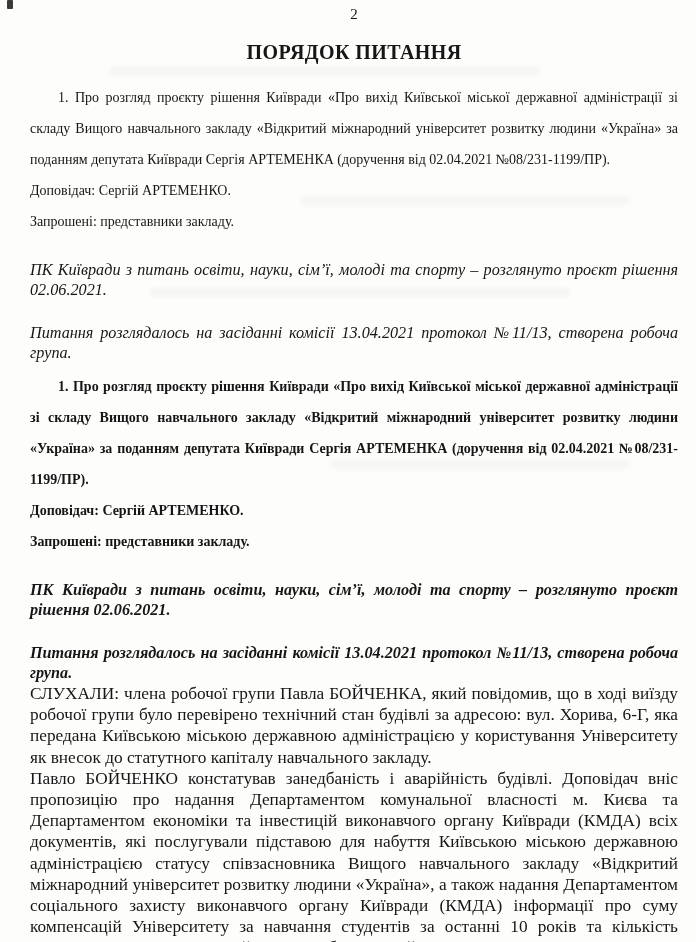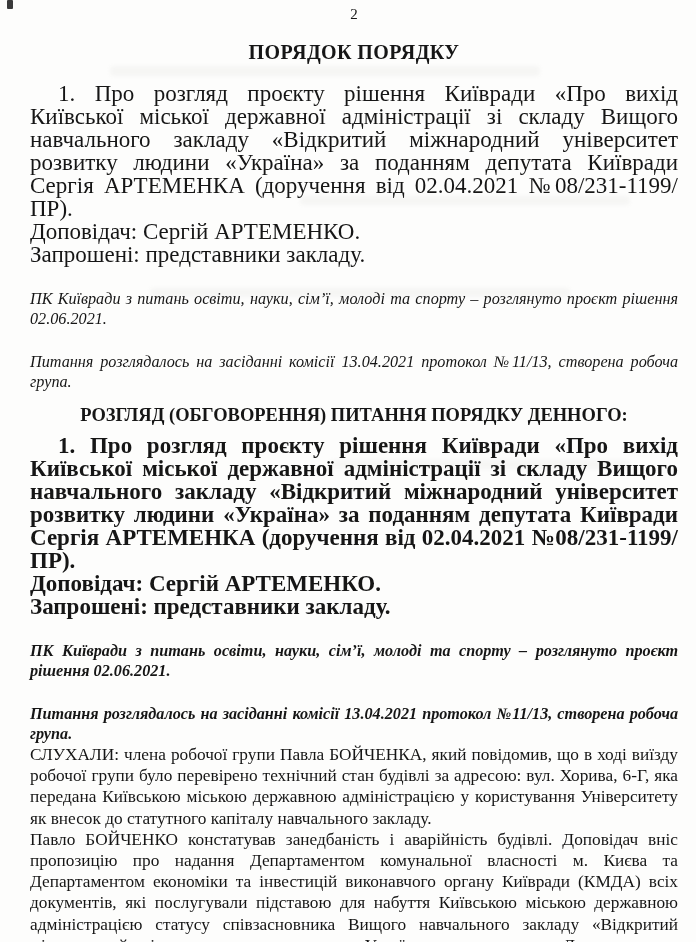--- a/index.html
+++ b/index.html
@@ -48,22 +48,22 @@
   .doc-title {
     margin: 18px 0 0 0;
     text-align: center;
     font-size: 20px;
     font-weight: bold;
     line-height: 22px;
     letter-spacing: 0.4px;
   }
   p { margin: 0; }
   .para {
-    font-size: 23px;
-    line-height: 23px;
+    font-size: 14px;
+    line-height: 31px;
     text-align: justify;
   }
   .first-item { margin-top: 19px; }
   .indent { text-indent: 28px; }
   .note {
     font-size: 16.2px;
     font-style: italic;
     line-height: 20px;
     text-align: justify;
     margin-top: 23px;
@@ -89,29 +89,28 @@
 <div class="page">
   <div class="corner-mark"></div>
   <div class="bleed b1"></div>
   <div class="bleed b2"></div>
   <div class="bleed b3"></div>
   <div class="bleed b4"></div>
 
   <div class="content">
     <div class="page-number">2</div>
 
-    <h1 class="doc-title">ПОРЯДОК ПОРЯДКУ</h1>
+    <h1 class="doc-title">ПОРЯДОК ПИТАННЯ</h1>
 
     <p class="para indent first-item">1. Про розгляд проєкту рішення Київради «Про вихід Київської міської державної адміністрації зі складу Вищого навчального закладу «Відкритий міжнародний університет розвитку людини «Україна» за поданням депутата Київради Сергія АРТЕМЕНКА (доручення від 02.04.2021 №08/231-1199/ПР).</p>
     <p class="para">Доповідач: Сергій АРТЕМЕНКО.</p>
     <p class="para">Запрошені: представники закладу.</p>
     <p class="note">ПК Київради з питань освіти, науки, сім’ї, молоді та спорту – розглянуто проєкт рішення 02.06.2021.</p>
     <p class="note">Питання розглядалось на засіданні комісії 13.04.2021 протокол №11/13, створена робоча група.</p>
 
-    <h2 class="section-heading">РОЗГЛЯД (ОБГОВОРЕННЯ) ПИТАННЯ ПОРЯДКУ ДЕННОГО:</h2>
 
     <p class="para bold indent bold-item">1. Про розгляд проєкту рішення Київради «Про вихід Київської міської державної адміністрації зі складу Вищого навчального закладу «Відкритий міжнародний університет розвитку людини «Україна» за поданням депутата Київради Сергія АРТЕМЕНКА (доручення від 02.04.2021 №08/231-1199/ПР).</p>
     <p class="para bold">Доповідач: Сергій АРТЕМЕНКО.</p>
     <p class="para bold">Запрошені: представники закладу.</p>
     <p class="note bold">ПК Київради з питань освіти, науки, сім’ї, молоді та спорту – розглянуто проєкт рішення 02.06.2021.</p>
     <p class="note bold">Питання розглядалось на засіданні комісії 13.04.2021 протокол №11/13, створена робоча група.</p>
 
     <p class="body-para">СЛУХАЛИ: члена робочої групи Павла БОЙЧЕНКА, який повідомив, що в ході виїзду робочої групи було перевірено технічний стан будівлі за адресою: вул. Хорива, 6-Г, яка передана Київською міською державною адміністрацією у користування Університету як внесок до статутного капіталу навчального закладу.</p>
     <p class="body-para">Павло БОЙЧЕНКО констатував занедбаність і аварійність будівлі. Доповідач вніс пропозицію про надання Департаментом комунальної власності м. Києва та Департаментом економіки та інвестицій виконавчого органу Київради (КМДА) всіх документів, які послугували підставою для набуття Київською міською державною адміністрацією статусу співзасновника Вищого навчального закладу «Відкритий міжнародний університет розвитку людини «Україна», а також надання Департаментом соціального захисту виконавчого органу Київради (КМДА) інформації про суму компенсацій Університету за навчання студентів за останні 10 років та кількість студентів, які навчалися у цей період на безоплатній основі.</p>
     <p class="body-para">Член робочої групи Сергій АРТЕМЕНКО запропонував підтримати пропозицію доповідача.</p>

